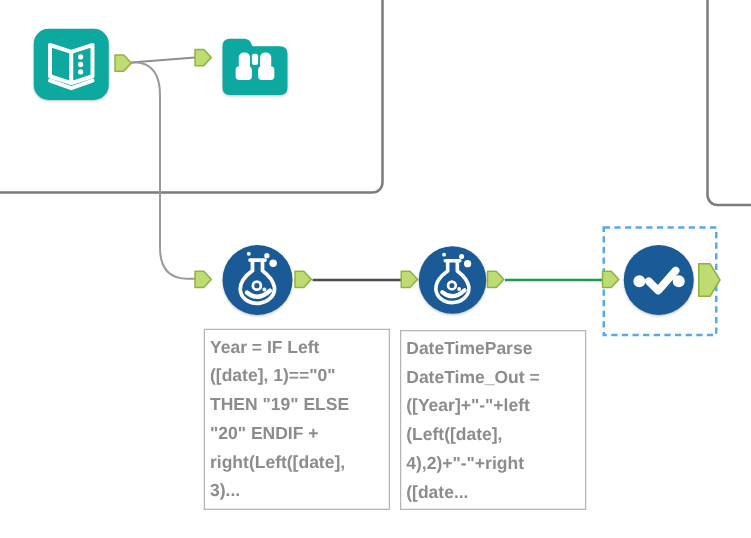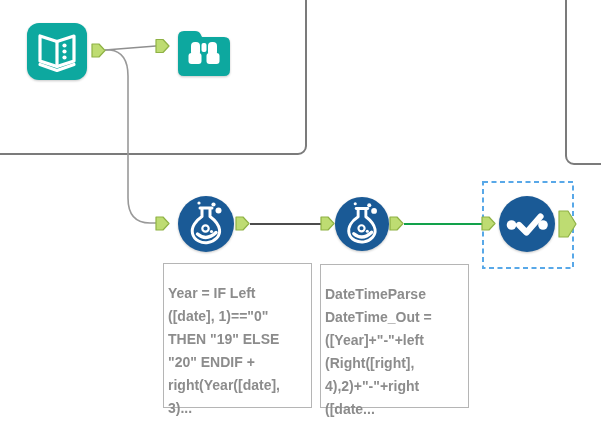--- a/index.html
+++ b/index.html
@@ -20,21 +20,21 @@
   }
   .container-left{left:-30px;top:-30px;width:333px;height:181px;}
   .container-right{left:565px;top:-30px;width:300px;height:191px;}
   .wires{position:absolute;left:0;top:0;width:601px;height:430px;}
   .tool{position:absolute;filter:drop-shadow(0 1px 1px rgba(0,0,0,.22));}
   .tool svg{display:block;}
   .tool-square{border-radius:12px;background:var(--teal);}
   .annotation{
     position:absolute;background:#fff;border:1.5px solid var(--ann-border);
     color:var(--ann-text);font-weight:bold;font-size:14px;line-height:23px;
-    padding:18px 4px;white-space:nowrap;box-sizing:border-box;
+    padding:2px 4px;white-space:nowrap;box-sizing:border-box;
   }
   .ann-1{left:163px;top:263px;width:149px;height:145px;}
   .ann-2{left:320px;top:264px;width:149px;height:144px;}
 </style>
 </head>
 <body>
 
 <div class="canvas">
 
   <div class="container-box container-left"></div>
@@ -132,26 +132,26 @@
       <circle cx="45" cy="30" r="4.8" fill="#FFFFFF"></circle>
       <path d="M21,30 L28.5,37.5 L42.5,21.5" fill="none" stroke="#FFFFFF" stroke-width="6.2" stroke-linecap="round" stroke-linejoin="round"></path>
     </svg>
   </div>
 
   <div class="annotation ann-1">
     <div>Year = IF Left</div>
     <div>([date], 1)=="0"</div>
     <div>THEN "19" ELSE</div>
     <div>"20" ENDIF +</div>
-    <div>right(Year([date],</div>
+    <div>right(Left([date],</div>
     <div>3)...</div>
   </div>
 
   <div class="annotation ann-2">
     <div>DateTimeParse</div>
     <div>DateTime_Out =</div>
     <div>([Year]+"-"+left</div>
-    <div>(Right([right],</div>
+    <div>(Left([date],</div>
     <div>4),2)+"-"+right</div>
     <div>([date...</div>
   </div>
 
 </div>
 
 </body></html>

